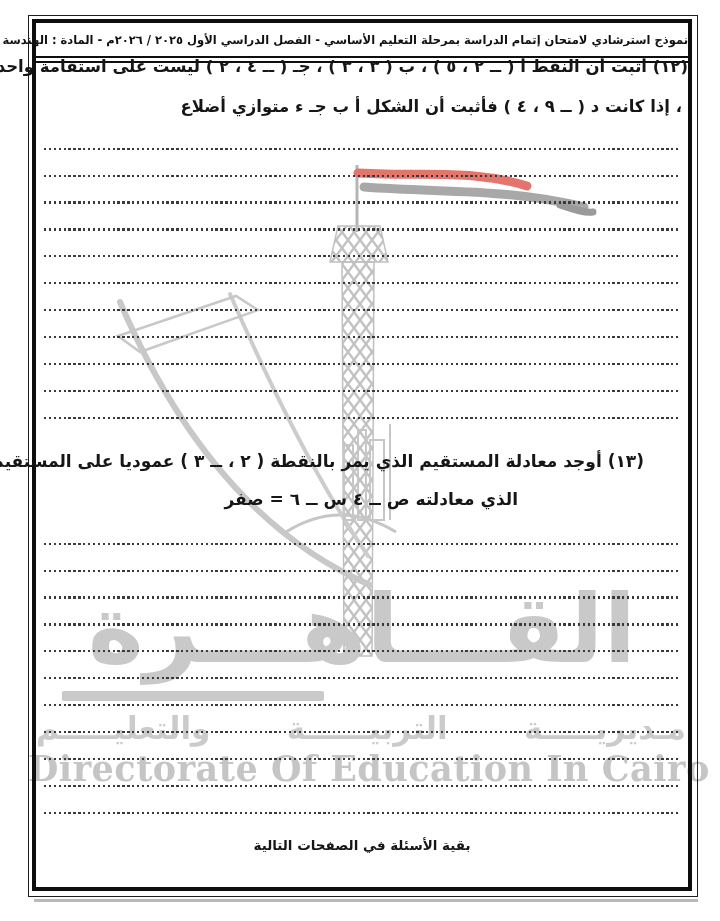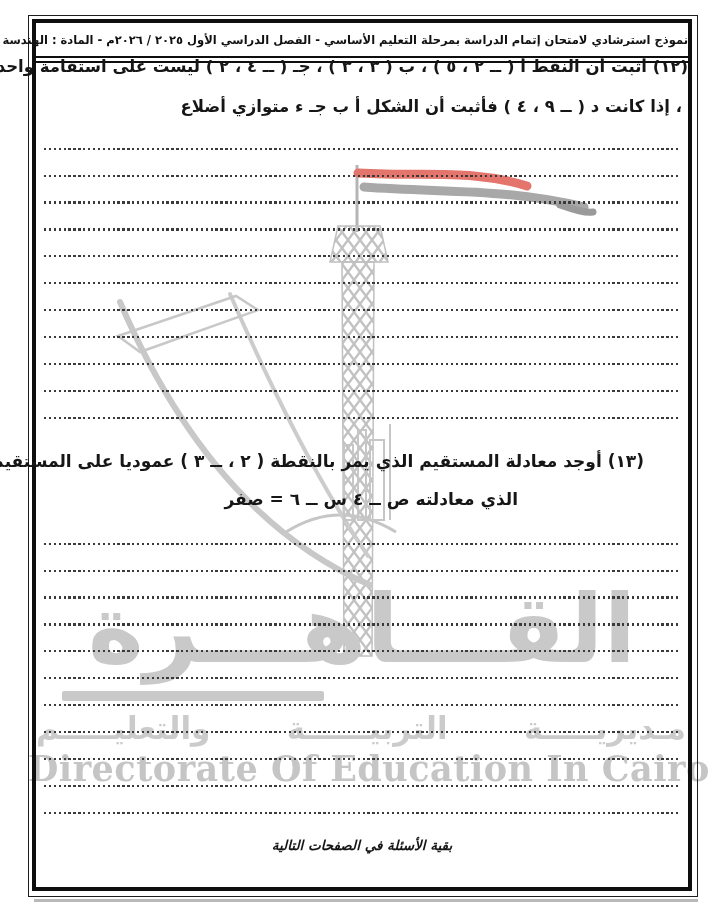--- a/index.html
+++ b/index.html
@@ -74,21 +74,21 @@
   .lines-1{top:100px;}
   .lines-2{top:495px;}
   .dotline{height:26.9px;position:relative;}
   .dotline::after{
     content:'';position:absolute;left:0;right:0;bottom:0;height:2.2px;
     background:repeating-linear-gradient(90deg,#3a3a3a 0 2.2px,transparent 2.2px 4.9px);
   }
   
   .footer-note{
     position:absolute;top:814px;left:0;right:0;
-    text-align:center;font-size:13.5px;font-weight:bold;color:#161616;font-style:italic;
+    text-align:center;font-size:13.5px;font-weight:bold;color:#161616;
   }
 </style>
 </head>
 <body>
 
 <div class="page">
 
   <div class="wm">
     <svg width="720" height="921" viewBox="0 0 720 921">
       <defs>

